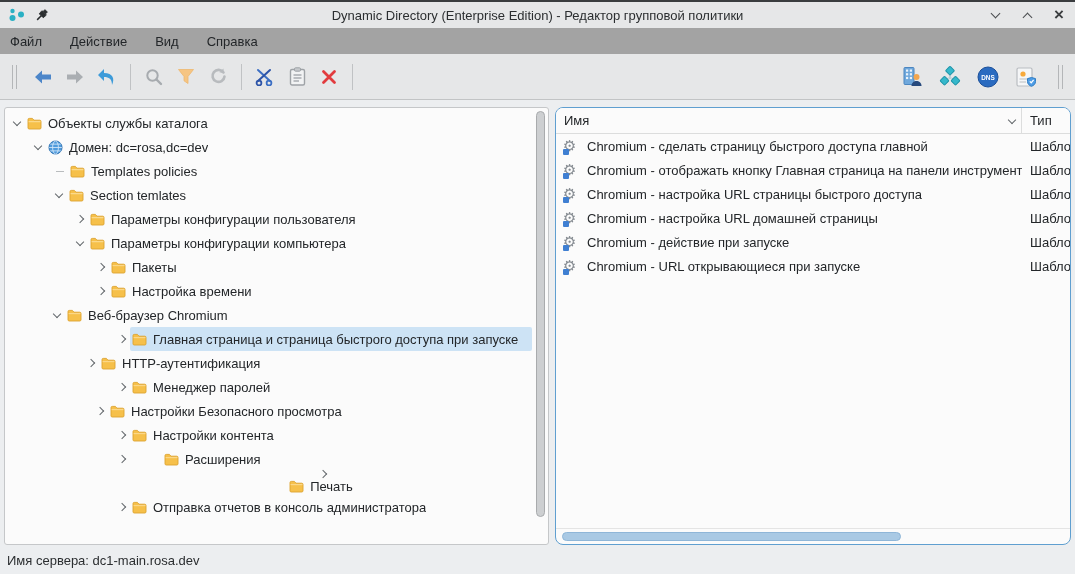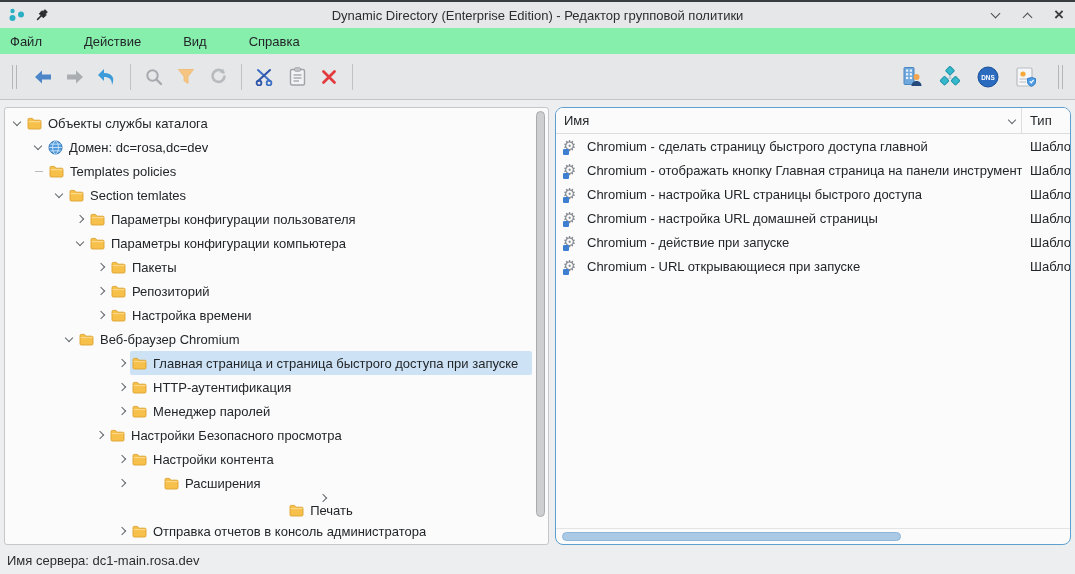--- a/index.html
+++ b/index.html
@@ -14,21 +14,21 @@
   .titlebar .pin { width:15px; height:15px; margin-right:8px; }
   .titlebar .title { position:absolute; left:0; right:0; text-align:center; font-size:13px; color:#2b2e30; pointer-events:none; }
   .winbtns { margin-left:auto; display:flex; gap:16px; align-items:center; z-index:2; }
   .winbtn { width:16px; height:16px; display:flex; align-items:center; justify-content:center; cursor:default; }
   .chev { display:inline-block; width:7px; height:7px; border-right:1.6px solid #4a4d4f; border-bottom:1.6px solid #4a4d4f; }
   .chev.down { transform: rotate(45deg); margin-top:-3px; }
   .chev.up { transform: rotate(-135deg); margin-top:4px; }
   .closex { font-size:17px; line-height:14px; color:#3a3d3f; font-weight:bold; }
 
   
-  .menubar { height:26px; background:#86efac; display:flex; align-items:center; padding:0 10px; gap:42px; flex:0 0 auto; }
+  .menubar { height:26px; background:#a3a3a3; display:flex; align-items:center; padding:0 10px; gap:28px; flex:0 0 auto; }
   .menu-item { color:#232629; }
 
   
   .toolbar { height:46px; background:#e6e7e8; border-bottom:1px solid #c2c4c5; display:flex; align-items:center; padding:0 10px; flex:0 0 auto; }
   .tb-handle { width:5px; height:24px; border-left:1px solid #b4b6b8; border-right:1px solid #b4b6b8; margin:0 10px 0 2px; }
   .tb-btn { width:32px; height:30px; display:flex; align-items:center; justify-content:center; }
   .tb-sep { width:1px; height:26px; background:#c0c2c4; margin:0 7px; }
   .tb-right { margin-left:auto; display:flex; align-items:center; gap:6px; }
   .tb-right .tb-handle { margin:0 2px 0 10px; }
 
@@ -239,21 +239,21 @@
             </span>
             <span class="tree-body">
               <svg width="15" height="15" viewBox="0 0 16 16">
                 <circle cx="8" cy="8" r="7" fill="#4f9bdd" stroke="#2d6fb0" stroke-width="0.9"></circle>
                 <ellipse cx="8" cy="8" rx="3.1" ry="6.9" fill="none" stroke="#d5e9f9" stroke-width="0.9"></ellipse>
                 <path d="M1.2 8 H14.8 M2.4 4.4 H13.6 M2.4 11.6 H13.6" stroke="#d5e9f9" stroke-width="0.9"></path>
               </svg>
               <span class="tree-label">Домен: dc=rosa,dc=dev</span>
             </span>
           </div>
-          <div class="tree-row" style="padding-left: 26px;">
+          <div class="tree-row" style="padding-left: 47px;">
             <span class="tree-exp">
               <span class="tick"></span>
             </span>
             <span class="tree-body">
               <svg width="15" height="13" viewBox="0 0 15 13">
                 <path d="M1 2.6 Q1 1.4 2.2 1.4 H5.4 L7 3.2 H12.8 Q14 3.2 14 4.4 V10.8 Q14 12 12.8 12 H2.2 Q1 12 1 10.8 Z" fill="#f6c04a" stroke="#dda32f" stroke-width="0.9"></path>
                 <path d="M1.6 4.6 H13.4" stroke="#fbd98b" stroke-width="1.1"></path>
               </svg>
               <span class="tree-label">Templates policies</span>
             </span>
@@ -308,36 +308,24 @@
           </div>
           <div class="tree-row" style="padding-left: 88px;">
             <span class="tree-exp">
               <span class="tchev closed"></span>
             </span>
             <span class="tree-body">
               <svg width="15" height="13" viewBox="0 0 15 13">
                 <path d="M1 2.6 Q1 1.4 2.2 1.4 H5.4 L7 3.2 H12.8 Q14 3.2 14 4.4 V10.8 Q14 12 12.8 12 H2.2 Q1 12 1 10.8 Z" fill="#f6c04a" stroke="#dda32f" stroke-width="0.9"></path>
                 <path d="M1.6 4.6 H13.4" stroke="#fbd98b" stroke-width="1.1"></path>
               </svg>
-              <span class="tree-label">Репозиторий</span>
-            </span>
-          </div>
-          <div class="tree-row" style="padding-left: 88px;">
-            <span class="tree-exp">
-              <span class="tchev closed"></span>
-            </span>
-            <span class="tree-body">
-              <svg width="15" height="13" viewBox="0 0 15 13">
-                <path d="M1 2.6 Q1 1.4 2.2 1.4 H5.4 L7 3.2 H12.8 Q14 3.2 14 4.4 V10.8 Q14 12 12.8 12 H2.2 Q1 12 1 10.8 Z" fill="#f6c04a" stroke="#dda32f" stroke-width="0.9"></path>
-                <path d="M1.6 4.6 H13.4" stroke="#fbd98b" stroke-width="1.1"></path>
-              </svg>
               <span class="tree-label">Настройка времени</span>
             </span>
           </div>
-          <div class="tree-row" style="padding-left: 56px;">
+          <div class="tree-row" style="padding-left: 44px;">
             <span class="tree-exp">
               <span class="tchev open"></span>
             </span>
             <span class="tree-body">
               <svg width="15" height="13" viewBox="0 0 15 13">
                 <path d="M1 2.6 Q1 1.4 2.2 1.4 H5.4 L7 3.2 H12.8 Q14 3.2 14 4.4 V10.8 Q14 12 12.8 12 H2.2 Q1 12 1 10.8 Z" fill="#f6c04a" stroke="#dda32f" stroke-width="0.9"></path>
                 <path d="M1.6 4.6 H13.4" stroke="#fbd98b" stroke-width="1.1"></path>
               </svg>
               <span class="tree-label">Веб-браузер Chromium</span>
             </span>
@@ -347,21 +335,21 @@
               <span class="tchev closed"></span>
             </span>
             <span class="tree-body">
               <svg width="15" height="13" viewBox="0 0 15 13">
                 <path d="M1 2.6 Q1 1.4 2.2 1.4 H5.4 L7 3.2 H12.8 Q14 3.2 14 4.4 V10.8 Q14 12 12.8 12 H2.2 Q1 12 1 10.8 Z" fill="#f6c04a" stroke="#dda32f" stroke-width="0.9"></path>
                 <path d="M1.6 4.6 H13.4" stroke="#fbd98b" stroke-width="1.1"></path>
               </svg>
               <span class="tree-label">Главная страница и страница быстрого доступа при запуске</span>
             </span>
           </div>
-          <div class="tree-row" style="padding-left: 109px;">
+          <div class="tree-row" style="padding-left: 78px;">
             <span class="tree-exp">
               <span class="tchev closed"></span>
             </span>
             <span class="tree-body">
               <svg width="15" height="13" viewBox="0 0 15 13">
                 <path d="M1 2.6 Q1 1.4 2.2 1.4 H5.4 L7 3.2 H12.8 Q14 3.2 14 4.4 V10.8 Q14 12 12.8 12 H2.2 Q1 12 1 10.8 Z" fill="#f6c04a" stroke="#dda32f" stroke-width="0.9"></path>
                 <path d="M1.6 4.6 H13.4" stroke="#fbd98b" stroke-width="1.1"></path>
               </svg>
               <span class="tree-label">HTTP-аутентификация</span>
             </span>

